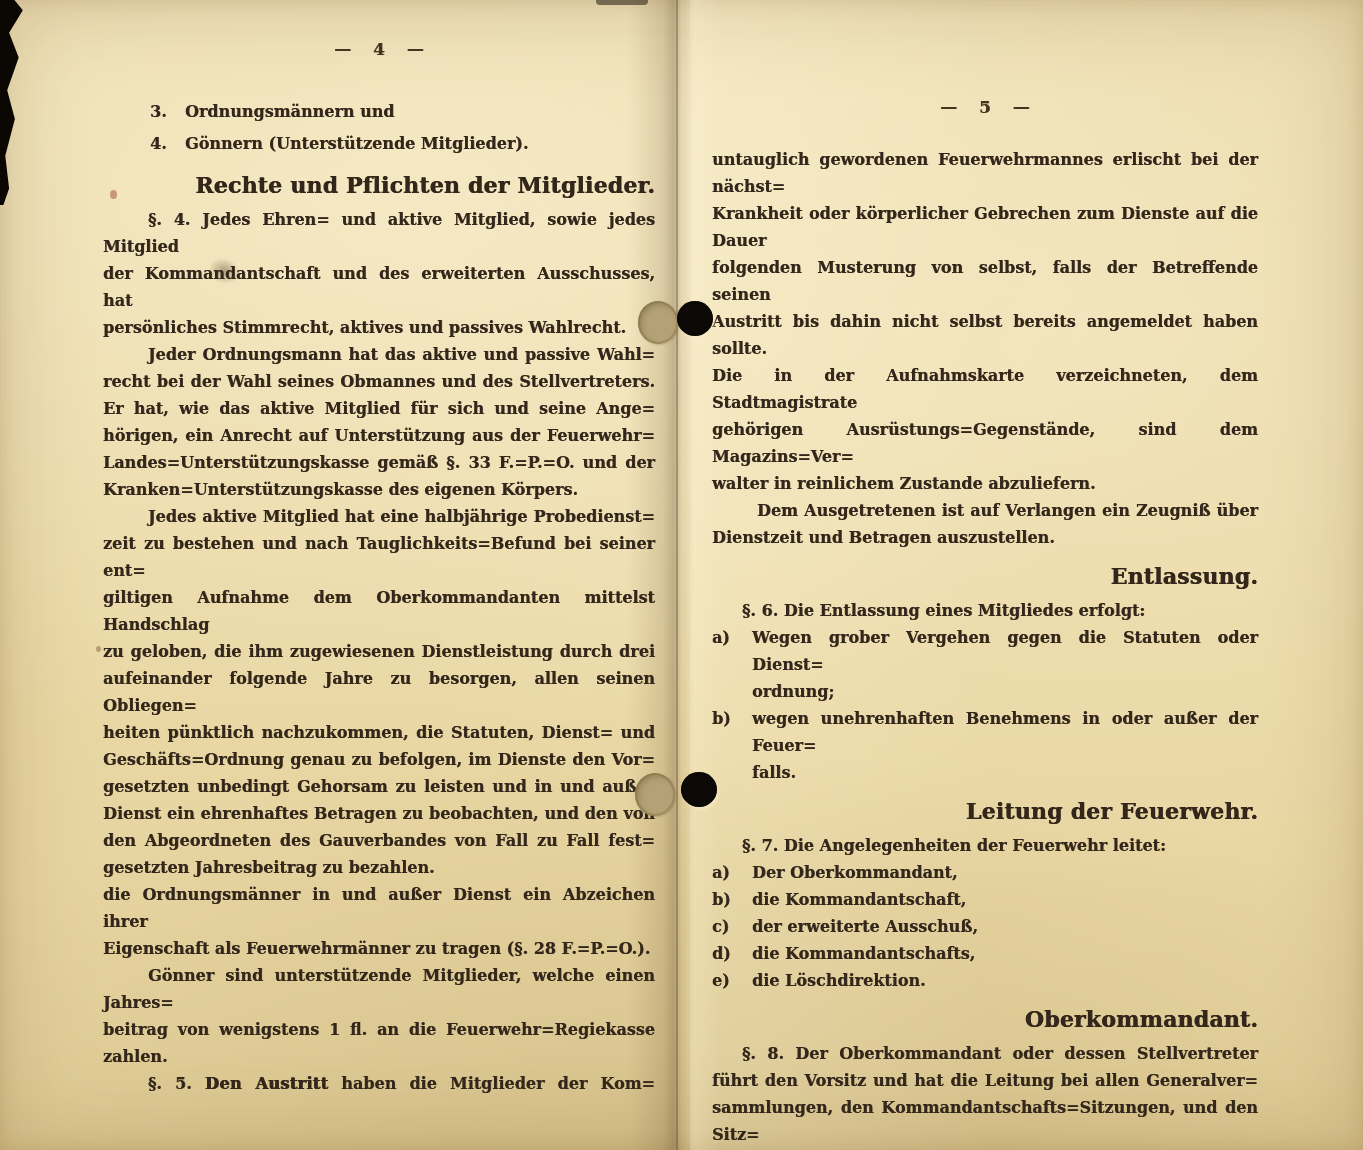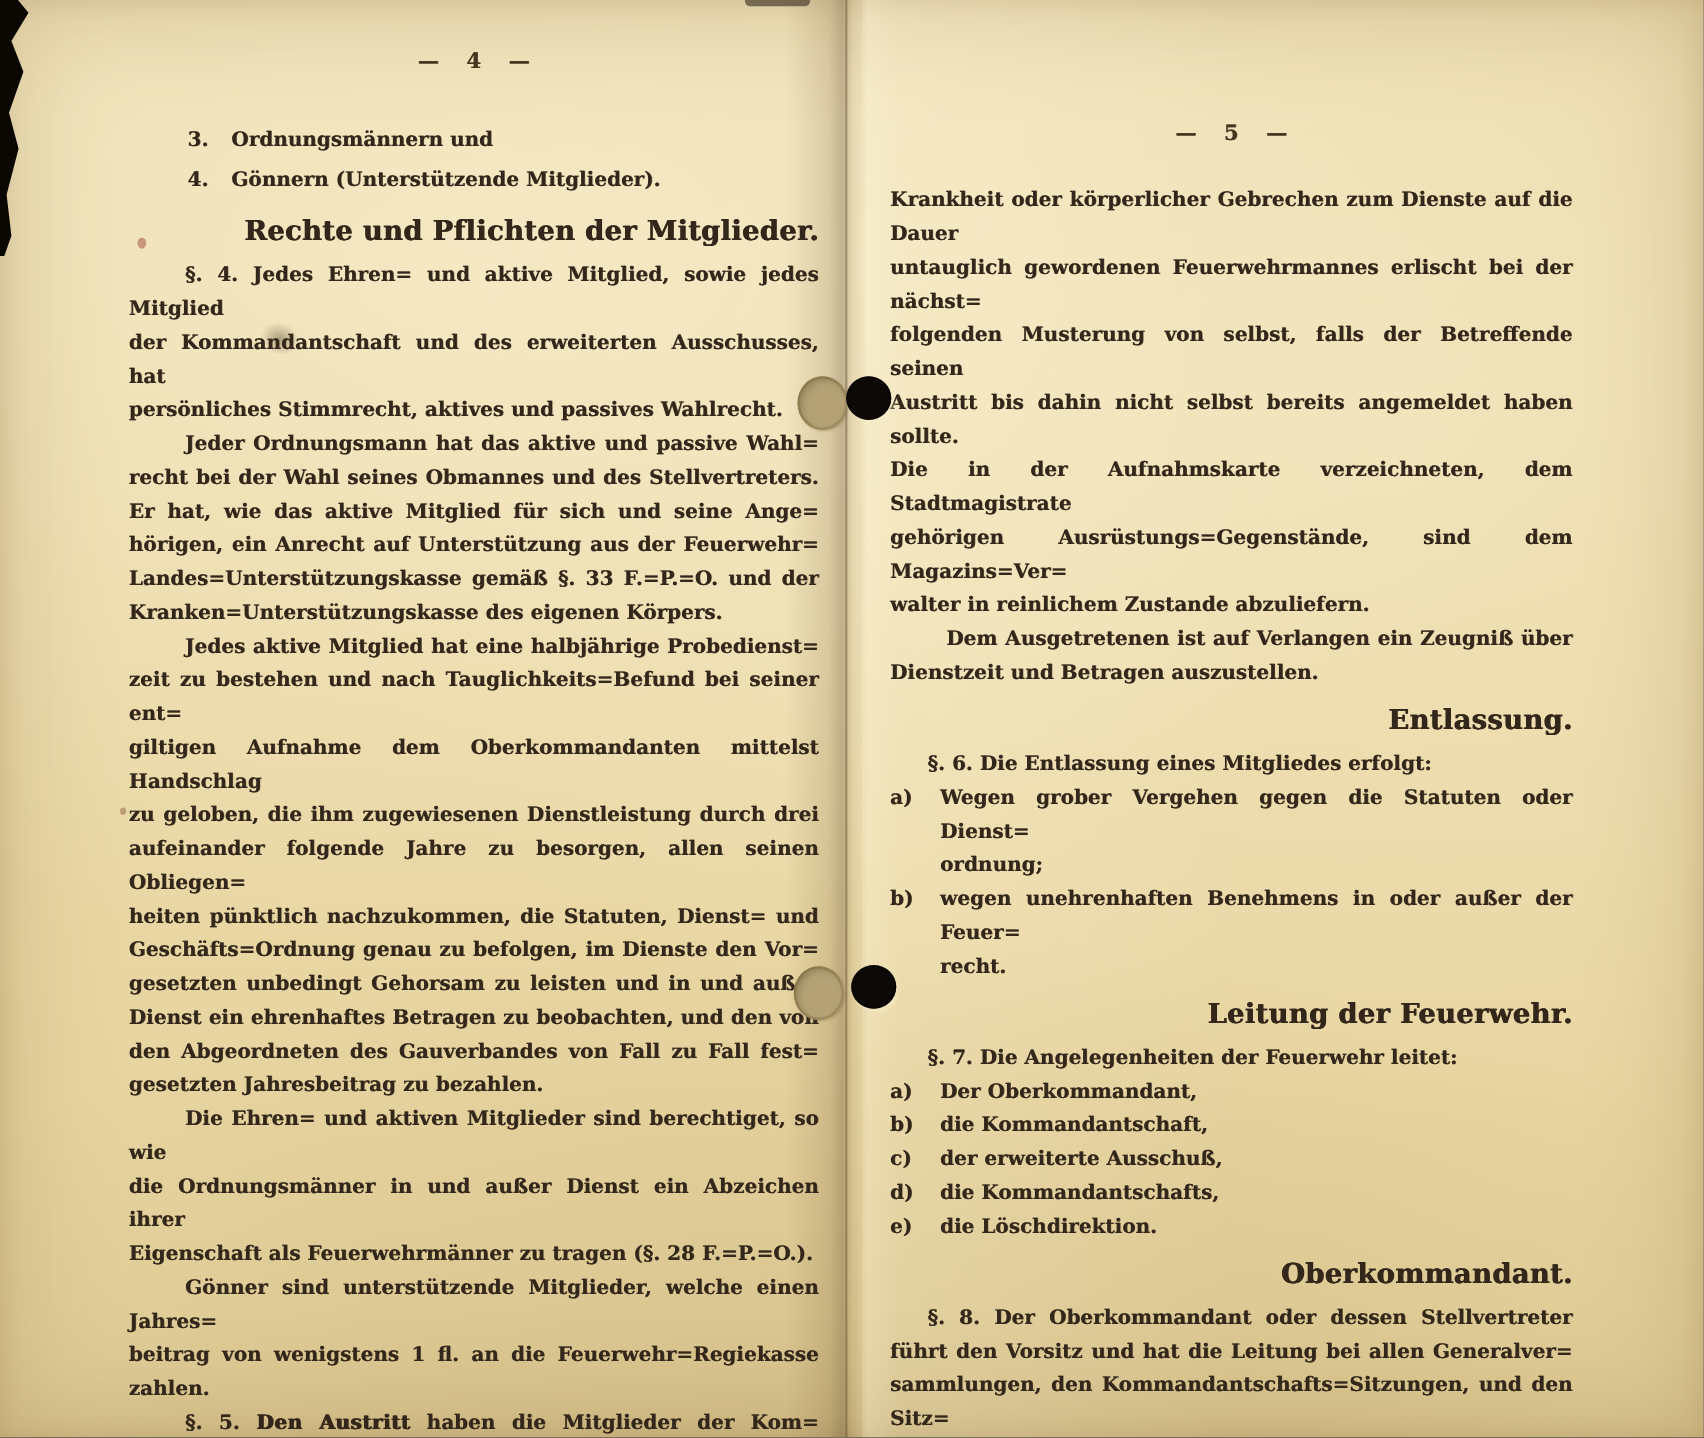--- a/index.html
+++ b/index.html
@@ -98,38 +98,37 @@
         <div class="tline">zu geloben, die ihm zugewiesenen Dienstleistung durch drei</div>
         <div class="tline">aufeinander folgende Jahre zu besorgen, allen seinen Obliegen=</div>
         <div class="tline">heiten pünktlich nachzukommen, die Statuten, Dienst= und</div>
         <div class="tline">Geschäfts=Ordnung genau zu befolgen, im Dienste den Vor=</div>
         <div class="tline">gesetzten unbedingt Gehorsam zu leisten und in und außer</div>
         <div class="tline">Dienst ein ehrenhaftes Betragen zu beobachten, und den von</div>
         <div class="tline">den Abgeordneten des Gauverbandes von Fall zu Fall fest=</div>
         <div class="tline nj">gesetzten Jahresbeitrag zu bezahlen.</div>
       </div>
       <div class="para">
-        <div class="tline" style="text-indent: 45px;">Die Ehren= und aktiven Mitglieder sind berechtiget, so wie</div>
         <div class="tline">die Ordnungsmänner in und außer Dienst ein Abzeichen ihrer</div>
         <div class="tline nj">Eigenschaft als Feuerwehrmänner zu tragen (§. 28 F.=P.=O.).</div>
       </div>
       <div class="para">
         <div class="tline" style="text-indent: 45px;">Gönner sind unterstützende Mitglieder, welche einen Jahres=</div>
         <div class="tline">beitrag von wenigstens 1 fl. an die Feuerwehr=Regiekasse</div>
         <div class="tline nj">zahlen.</div>
       </div>
       <div class="para">
         <div class="tline" style="text-indent: 45px;">§. 5. <b>Den Austritt</b> haben die Mitglieder der Kom=</div>
       </div>
     </div>
   <div class="page-text pr">
       <div class="pagenum">— 5 —</div>
       <div class="para">
+        <div class="tline">untauglich gewordenen Feuerwehrmannes erlischt bei der nächst=</div>
         <div class="tline">Krankheit oder körperlicher Gebrechen zum Dienste auf die Dauer</div>
-        <div class="tline">untauglich gewordenen Feuerwehrmannes erlischt bei der nächst=</div>
         <div class="tline">folgenden Musterung von selbst, falls der Betreffende seinen</div>
         <div class="tline">Austritt bis dahin nicht selbst bereits angemeldet haben sollte.</div>
         <div class="tline">Die in der Aufnahmskarte verzeichneten, dem Stadtmagistrate</div>
         <div class="tline">gehörigen Ausrüstungs=Gegenstände, sind dem Magazins=Ver=</div>
         <div class="tline nj">walter in reinlichem Zustande abzuliefern.</div>
       </div>
       <div class="para">
         <div class="tline" style="text-indent: 45px;">Dem Ausgetretenen ist auf Verlangen ein Zeugniß über</div>
         <div class="tline nj">Dienstzeit und Betragen auszustellen.</div>
       </div>
@@ -138,21 +137,21 @@
         <div class="tline nj" style="text-indent: 30px;">§. 6. Die Entlassung eines Mitgliedes erfolgt:</div>
       </div>
       <div class="item" style="padding-left: 40px;">
         <span class="ilabel" style="left: 0px;">a)</span>
         <div class="tline">Wegen grober Vergehen gegen die Statuten oder Dienst=</div>
         <div class="tline nj">ordnung;</div>
       </div>
       <div class="item" style="padding-left: 40px;">
         <span class="ilabel" style="left: 0px;">b)</span>
         <div class="tline">wegen unehrenhaften Benehmens in oder außer der Feuer=</div>
-        <div class="tline nj">recht.</div>
+        <div class="tline nj">falls.</div>
       </div>
       <div class="heading">Leitung der Feuerwehr.</div>
       <div class="para">
         <div class="tline nj" style="text-indent: 30px;">§. 7. Die Angelegenheiten der Feuerwehr leitet:</div>
       </div>
       <div class="item" style="padding-left: 40px;">
         <span class="ilabel" style="left: 0px;">a)</span>
         <div class="tline nj">Der Oberkommandant,</div>
       </div>
       <div class="item" style="padding-left: 40px;">

